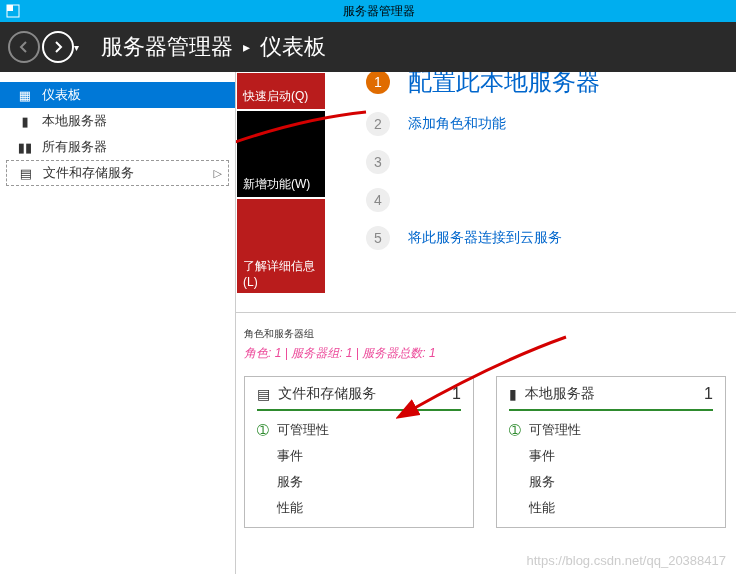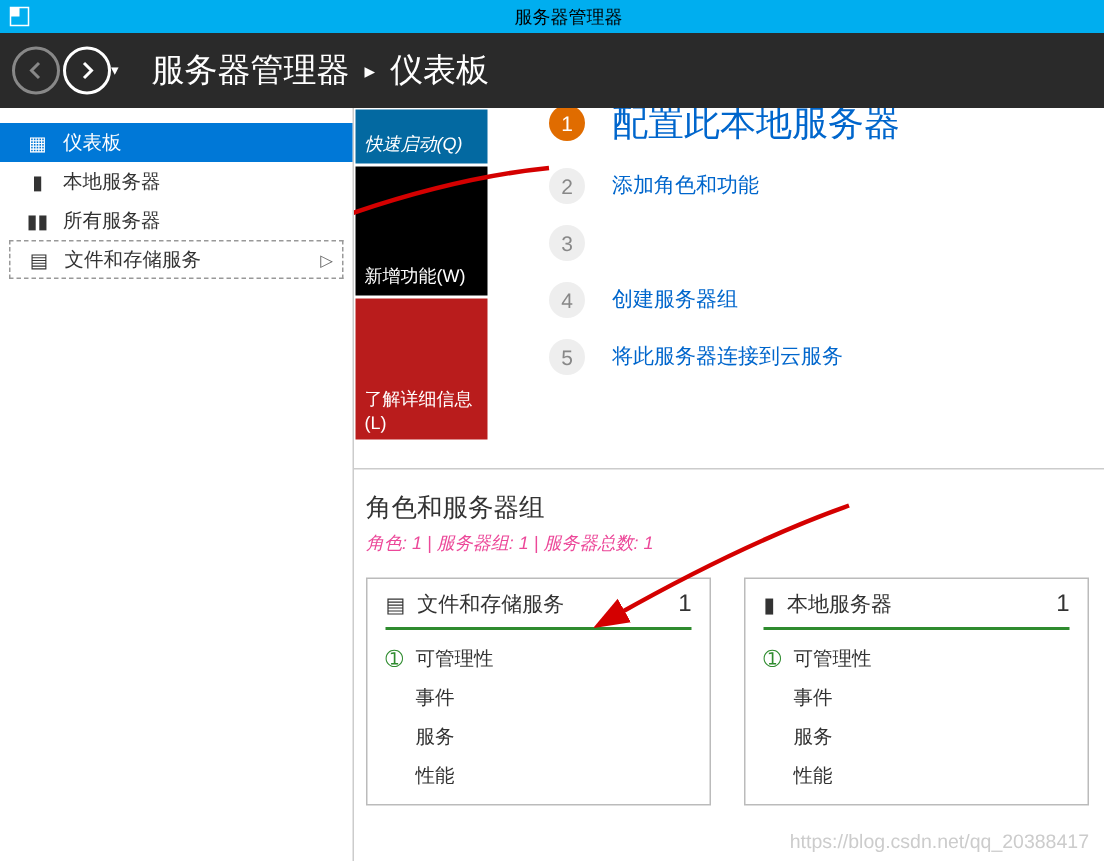--- a/index.html
+++ b/index.html
@@ -23,34 +23,34 @@
   .sb-item.selected { background:#0078d7; color:#fff; }
   .sb-item .ic { width:18px; display:inline-flex; justify-content:center; margin-right:8px; font-size:13px;}
   .sb-item.dashed { border:1px dashed #999; margin:0 6px; padding-left:10px; }
   .sb-item .chev { position:absolute; right:6px; font-size:11px; color:#666;}
 
   .content { flex:1; position:relative; overflow:hidden; }
 
   .welcome { display:flex; }
   .orange-col { width:90px; display:flex; flex-direction:column; }
   .orange-box { border:1px solid #fff; color:#fff; font-size:12px; display:flex; align-items:flex-end; padding:4px 6px;}
-  .ob1 { background:#0369a1; height:38px;font-style:italic; }
+  .ob1 { background:#b91c1c; height:38px; }
   .ob2 { background:#000000; height:88px; }
   .ob3 { background:#b91c1c; height:96px; }
 
   .steps { flex:1; padding-left:40px; padding-top:0px;}
   .step { display:flex; align-items:center; margin:14px 0; }
   .step-num { width:24px; height:24px; border-radius:50%; background:#eee; color:#888; display:flex; align-items:center; justify-content:center; font-size:14px; margin-right:18px;}
   .step-num.first { background:#e06c00; color:#fff;}
   .step-text { color:#0066cc; font-size:14px; }
   .step-text.first { font-size:24px; }
 
   .divider { border:none; border-top:1px solid #ccc; margin:18px 0 14px 0; }
 
-  .section-title { font-size:17px; color:#333; margin-left:8px;}
+  .section-title { font-size:10px; color:#333; margin-left:8px;}
   .section-sub { font-size:12px; color:#ec4899; margin:4px 0 14px 8px;font-style:italic;}
 
   .cards { display:flex; gap:22px; margin-left:8px;}
   .card { width:230px; border:1px solid #bbb; padding:8px 12px 6px 12px; }
   .card-head { display:flex; align-items:center; justify-content:space-between; padding-bottom:6px; border-bottom:2px solid #2e8b2e; margin-bottom:6px;}
   .card-head-left { display:flex; align-items:center; gap:8px; font-size:14px; color:#333;}
   .card-head .count { font-size:16px; color:#333;}
   .card-row { display:flex; align-items:center; font-size:13px; color:#333; padding:4px 0;}
   .card-row .ric { width:20px; color:#2e8b2e; font-size:14px;}
   .card-row.ind { padding-left:20px;text-align:right;}
@@ -136,21 +136,20 @@
         </div>
         <div class="step">
           <span class="step-num">2</span>
           <span class="step-text">添加角色和功能</span>
         </div>
         <div class="step">
           <span class="step-num">3</span>
         </div>
         <div class="step">
           <span class="step-num">4</span>
-          <span class="step-text">创建服务器组</span>
         </div>
         <div class="step">
           <span class="step-num">5</span>
           <span class="step-text">将此服务器连接到云服务</span>
         </div>
       </div>
     </div>
 
     <hr class="divider">
 

